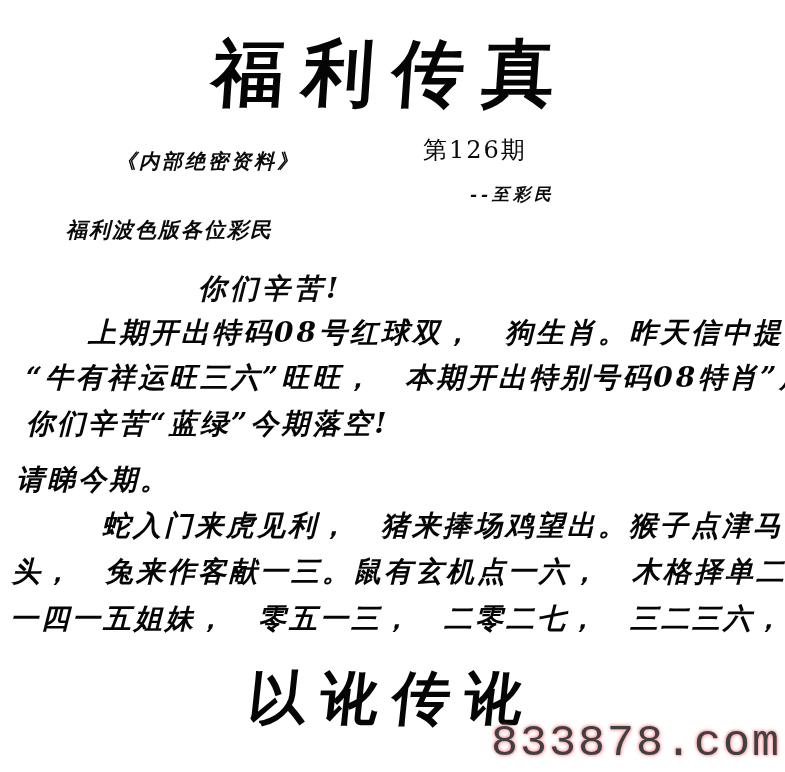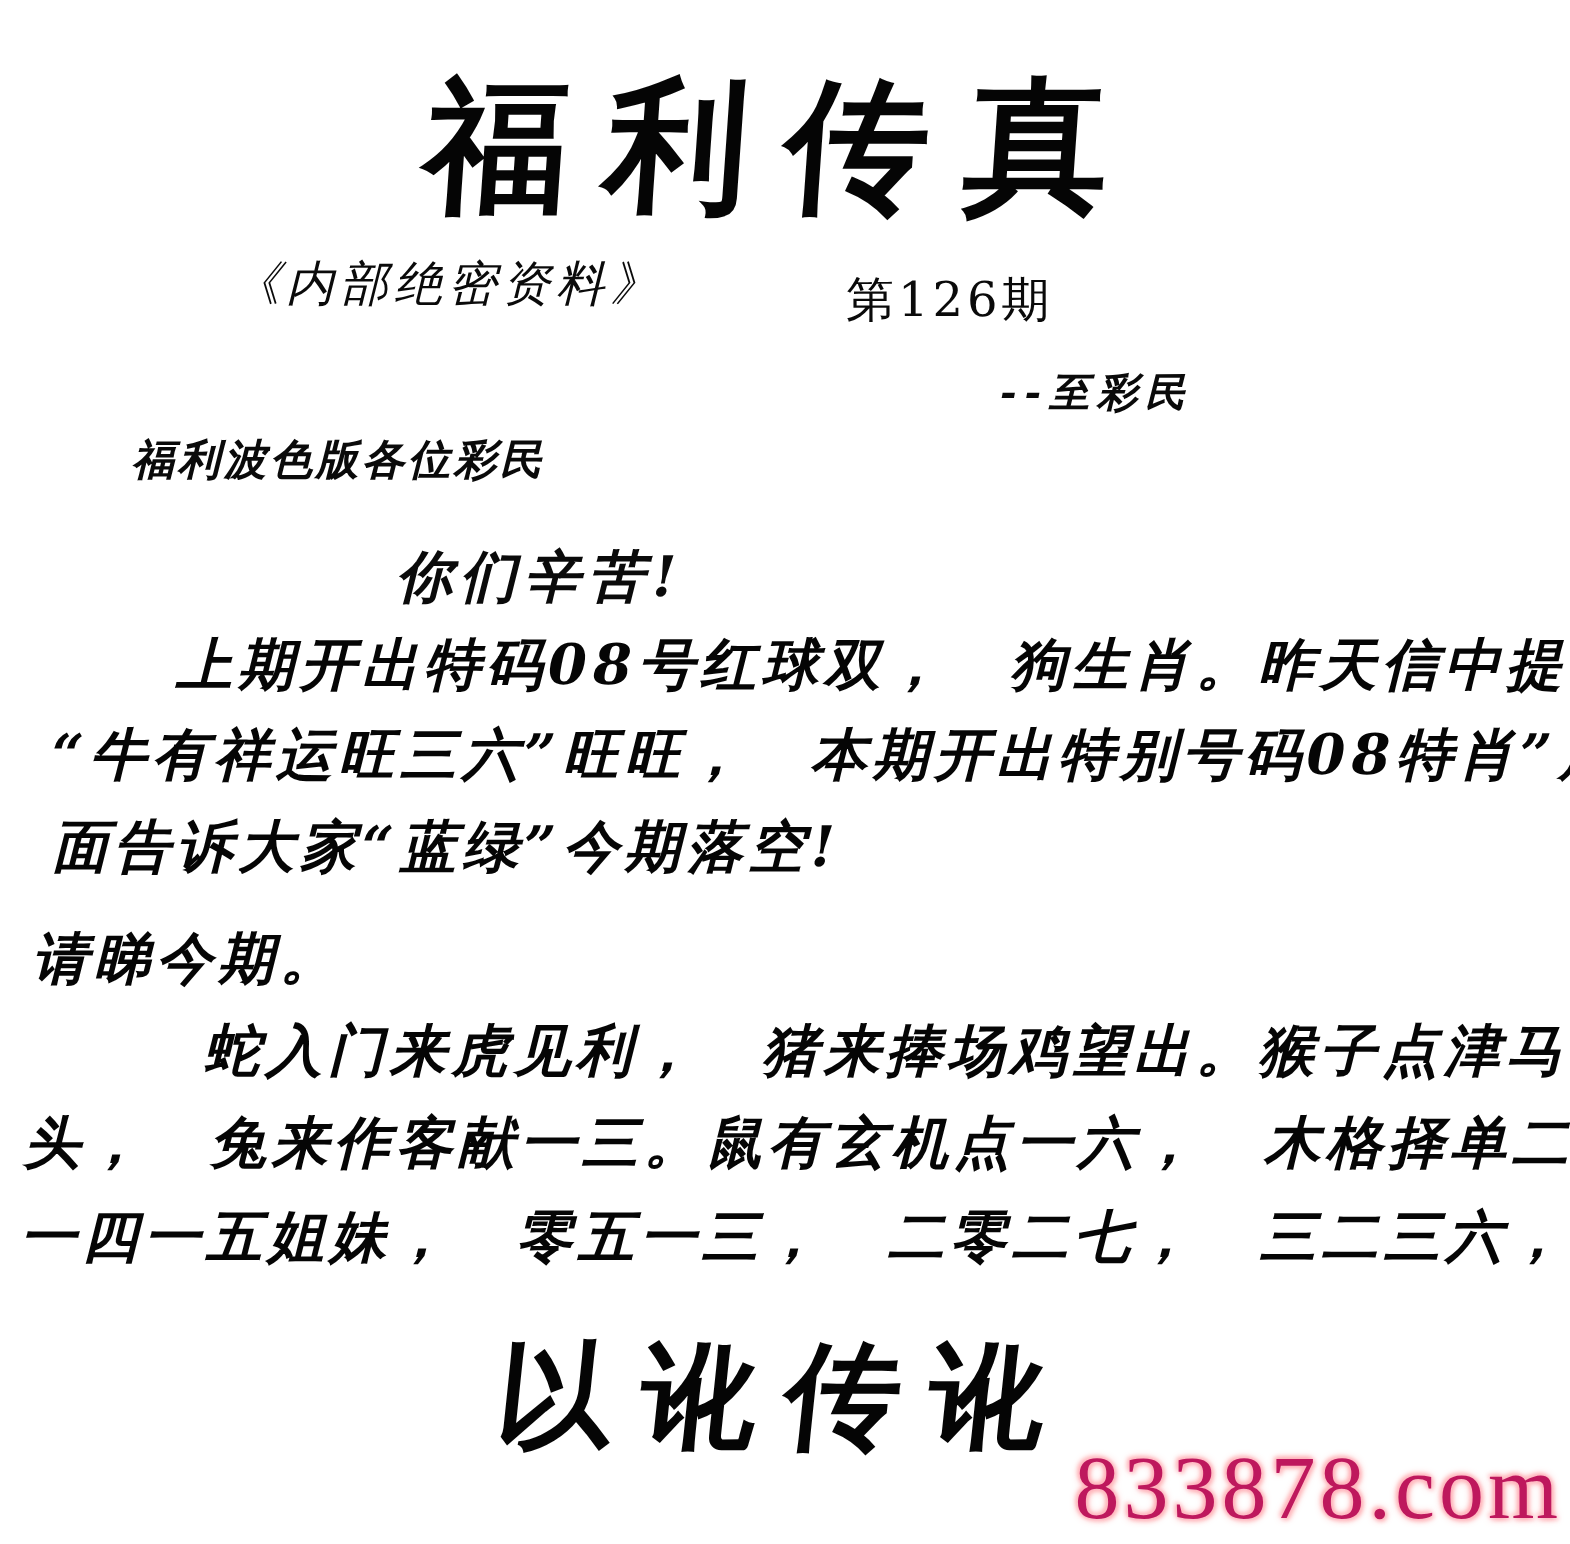--- a/index.html
+++ b/index.html
@@ -20,36 +20,35 @@
   .doc-title {
     top: 26px; left: 0; width: 785px;
     text-align: center;
     font-size: 72px;
     font-weight: bold;
     letter-spacing: 18px;
     color: #050505;
     transform: skewX(-4deg);
   }
   .meta-source {
-    top: 126px; left: 116px;
-    font-size: 24px; font-weight: normal;
+    top: 148px; left: 116px;
+    font-size: 20px; font-weight: bold;
     letter-spacing: 3px;
     font-style: italic;
   }
   .meta-issue {
     top: 134px; left: 423px;
     font-size: 24px; font-weight: normal;
     letter-spacing: 2px;
   }
   .dedication {
     top: 183px; left: 470px;
-    font-size: 20px; font-weight: bold;
+    font-size: 17px; font-weight: bold;
     letter-spacing: 4px;
     font-style: italic;
-    margin-left: 30px;
   }
   .salutation {
     top: 216px; left: 66px;
     font-size: 21px; font-weight: bold;
     letter-spacing: 2px;
     font-style: italic;
   }
   .greeting {
     top: 270px; left: 188px;
     font-size: 28px; font-weight: bold;
@@ -78,22 +77,22 @@
     font-weight: bold;
     letter-spacing: 14px;
     transform: skewX(-6deg);
     color: #050505;
   }
   .watermark {
     top: 718px; right: 4px;
     font-size: 45px;
     font-weight: normal;
     letter-spacing: 2px;
-    font-family: Liberation Serif, serif;
-    color: #be185d;
+    font-family: Liberation Mono, monospace;
+    color: #404040;
     text-shadow: 0 0 2px #ffb4c8, 0 0 4px #ff9f9f, 1px 1px 2px #ffc3c3, -1px -1px 2px #ffc3c3;
   }
 </style>
 </head>
 <body>
 
 <div class="page">
 
   <div class="abs doc-title">福利传真</div>
 
@@ -101,21 +100,21 @@
   <div class="abs meta-issue">第126期</div>
 
   <div class="abs dedication">--至彩民</div>
 
   <div class="abs salutation">福利波色版各位彩民</div>
 
   <div class="abs greeting">你们辛苦!</div>
 
   <div class="abs body-line l1">上期开出特码08号红球双，　狗生肖。昨天信中提供</div>
   <div class="abs body-line l2">“牛有祥运旺三六”旺旺，　本期开出特别号码08特肖”后</div>
-  <div class="abs body-line l3">面告诉大家“蓝绿”今期落空!</div>
+  <div class="abs body-line l3">你们辛苦“蓝绿”今期落空!</div>
   <div class="abs body-line l4">请睇今期。</div>
   <div class="abs body-line l5">蛇入门来虎见利，　猪来捧场鸡望出。猴子点津马出</div>
   <div class="abs body-line l6">头，　兔来作客献一三。鼠有玄机点一六，　木格择单二五七。</div>
   <div class="abs body-line l7">一四一五姐妹，　零五一三，　二零二七，　三二三六，　送：红绿</div>
 
   <div class="abs slogan">以讹传讹</div>
 
   <div class="abs watermark">833878.com</div>
 
 </div>

